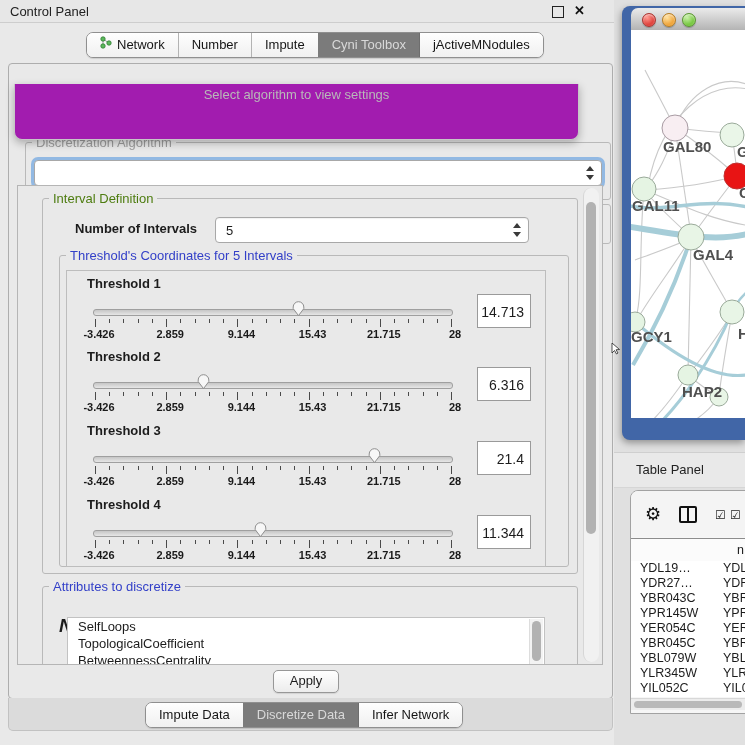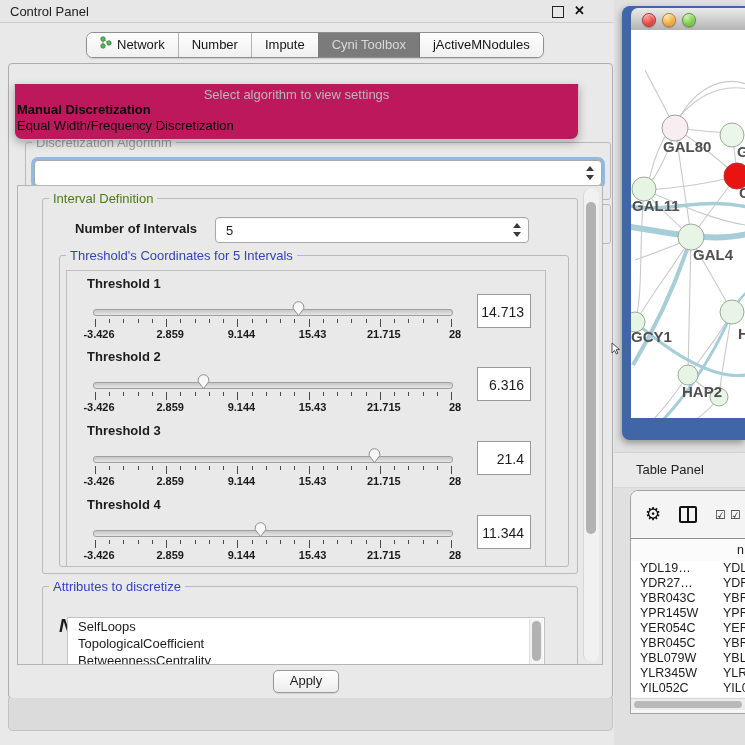--- a/index.html
+++ b/index.html
@@ -43,21 +43,21 @@
   .spinner{width:14px;height:16px;margin-right:4px;position:relative;}
   .spinner::before,.spinner::after{content:"";position:absolute;left:3px;border-left:4px solid transparent;border-right:4px solid transparent;}
   .spinner::before{top:1px;border-bottom:5px solid #3a3a3a;}
   .spinner::after{bottom:1px;border-top:5px solid #3a3a3a;}
   .focus-ring{box-shadow:0 0 0 3px rgba(100,160,225,.65);}
 
   .disc-group{left:16px;top:78px;width:584px;height:56px;}
   .disc-combo{left:8px;top:17px;right:8px;height:24px;}
 
   
-  .popup{left:14px;top:84px;width:563px;height:55px;background:#be185d;border:1px solid #c6c6c6;border-top:none;border-radius:0 0 8px 8px;box-shadow:0 3px 9px rgba(0,0,0,.28);z-index:6;}
+  .popup{left:14px;top:84px;width:563px;height:55px;background:#a21caf;border:1px solid #c6c6c6;border-top:none;border-radius:0 0 8px 8px;box-shadow:0 3px 9px rgba(0,0,0,.28);z-index:6;}
   .popup-hint{text-align:center;color:#b9b9b9;font-size:13px;margin-top:3px;}
   .popup-item{font-size:13px;line-height:16px;padding-left:2px;color:#0a0a0a;white-space:nowrap;}
   .popup-item.bold{font-weight:bold;}
 
   .td-group{left:16px;top:140px;width:584px;height:38px;}
   .td-combo{left:8px;top:8px;right:10px;height:24px;}
 
   
   .scroll-panel{left:16px;top:184px;width:584px;height:478px;border:1px solid #b5b5b5;background:#e9e9e9;overflow:hidden;}
   .vtrack{position:absolute;right:3px;top:2px;bottom:2px;width:15px;background:#f1f1f1;border-left:1px solid #d6d6d6;border-radius:8px;}
@@ -396,27 +396,37 @@
 
       <div class="vtrack">
           <div class="vthumb"></div>
         </div>
     </div>
 
     <div class="abs apply-btn" style="left:264px;top:606px;">Apply</div>
   </div>
 
   <div class="abs bottom-band"></div>
+  <div class="abs tabgroup" id="bottom-tabs">
+      <div class="tab">
+
+    <span class="tab-label">Impute Data</span>
+  </div>
+      <div class="tab selected">
+
+    <span class="tab-label">Discretize Data</span>
+  </div>
+      <div class="tab">
+
+    <span class="tab-label">Infer Network</span>
+  </div>
+    </div>
 
   <div class="abs popup">
     <div class="popup-hint">Select algorithm to view settings</div>
-    <div id="popup-options">
-        <div class="popup-item bold">Manual Discretization</div>
-        <div class="popup-item">Equal Width/Frequency Discretization</div>
-      </div>
   </div>
 </div>
 
 <div class="abs right-bg"></div>
 
 <div class="abs net-frame">
   <div class="nw-titlebar">
     <span class="tl tl-red"></span>
     <span class="tl tl-yellow"></span>
     <span class="tl tl-green"></span>

